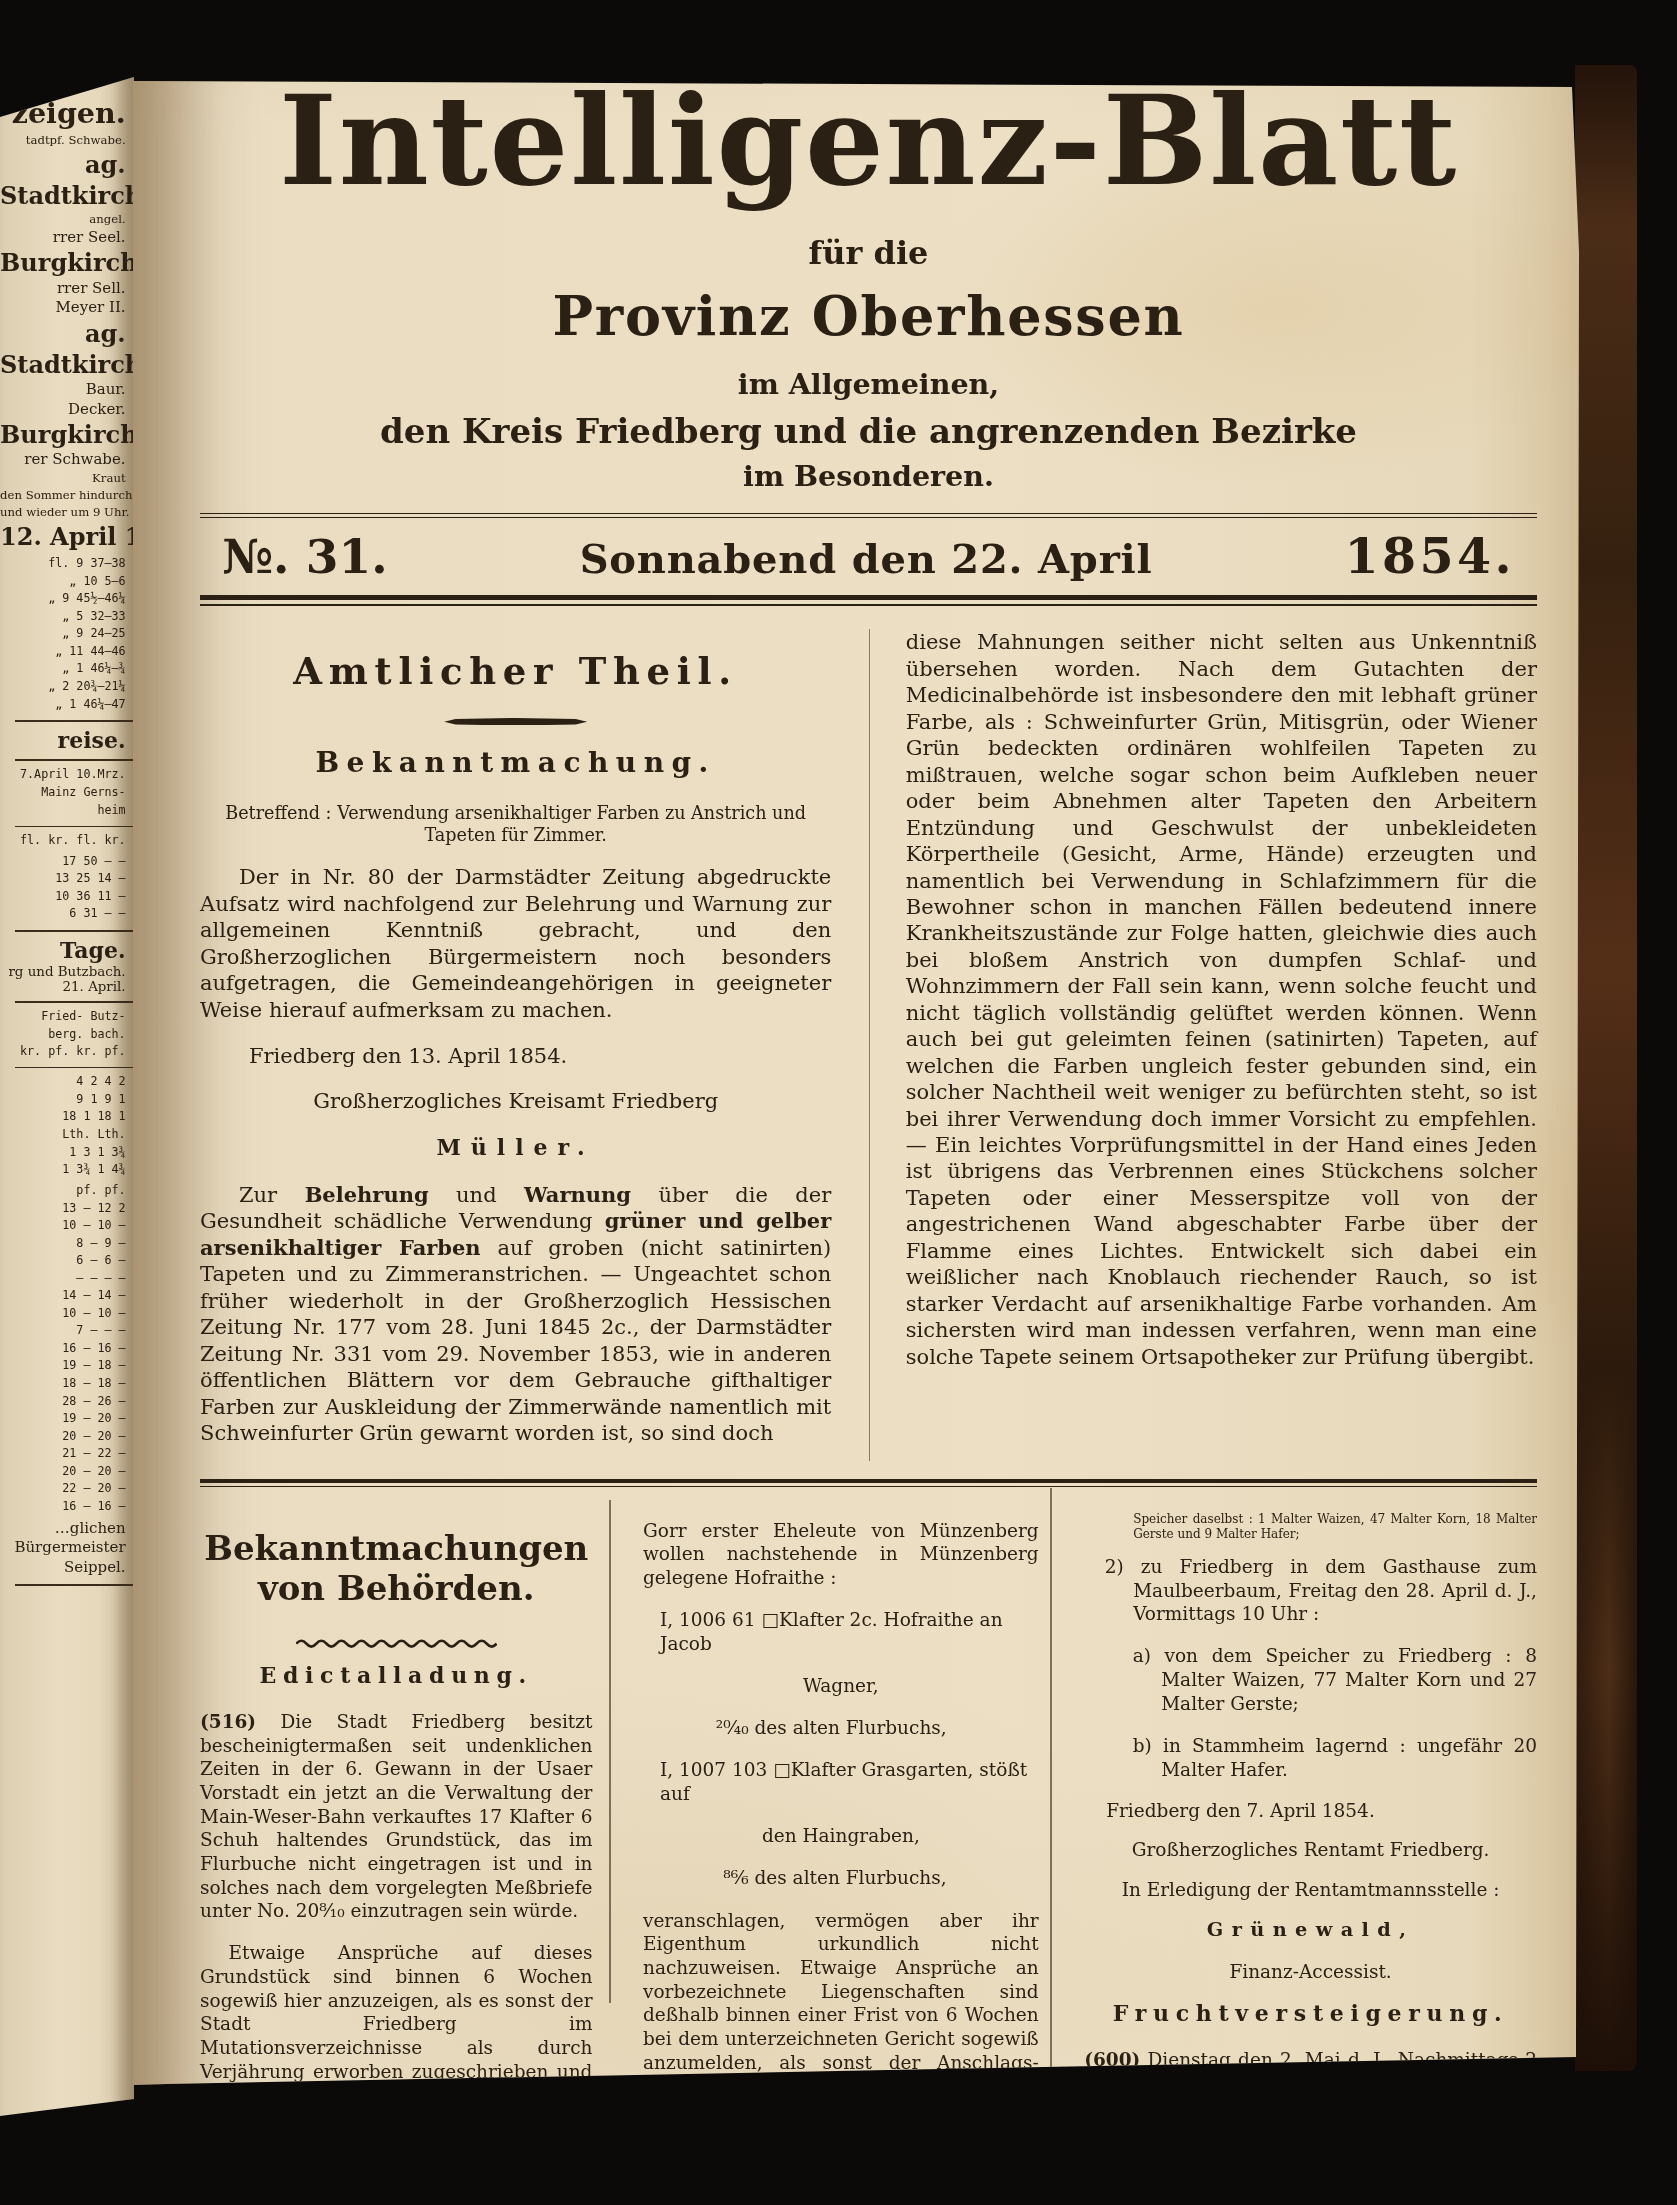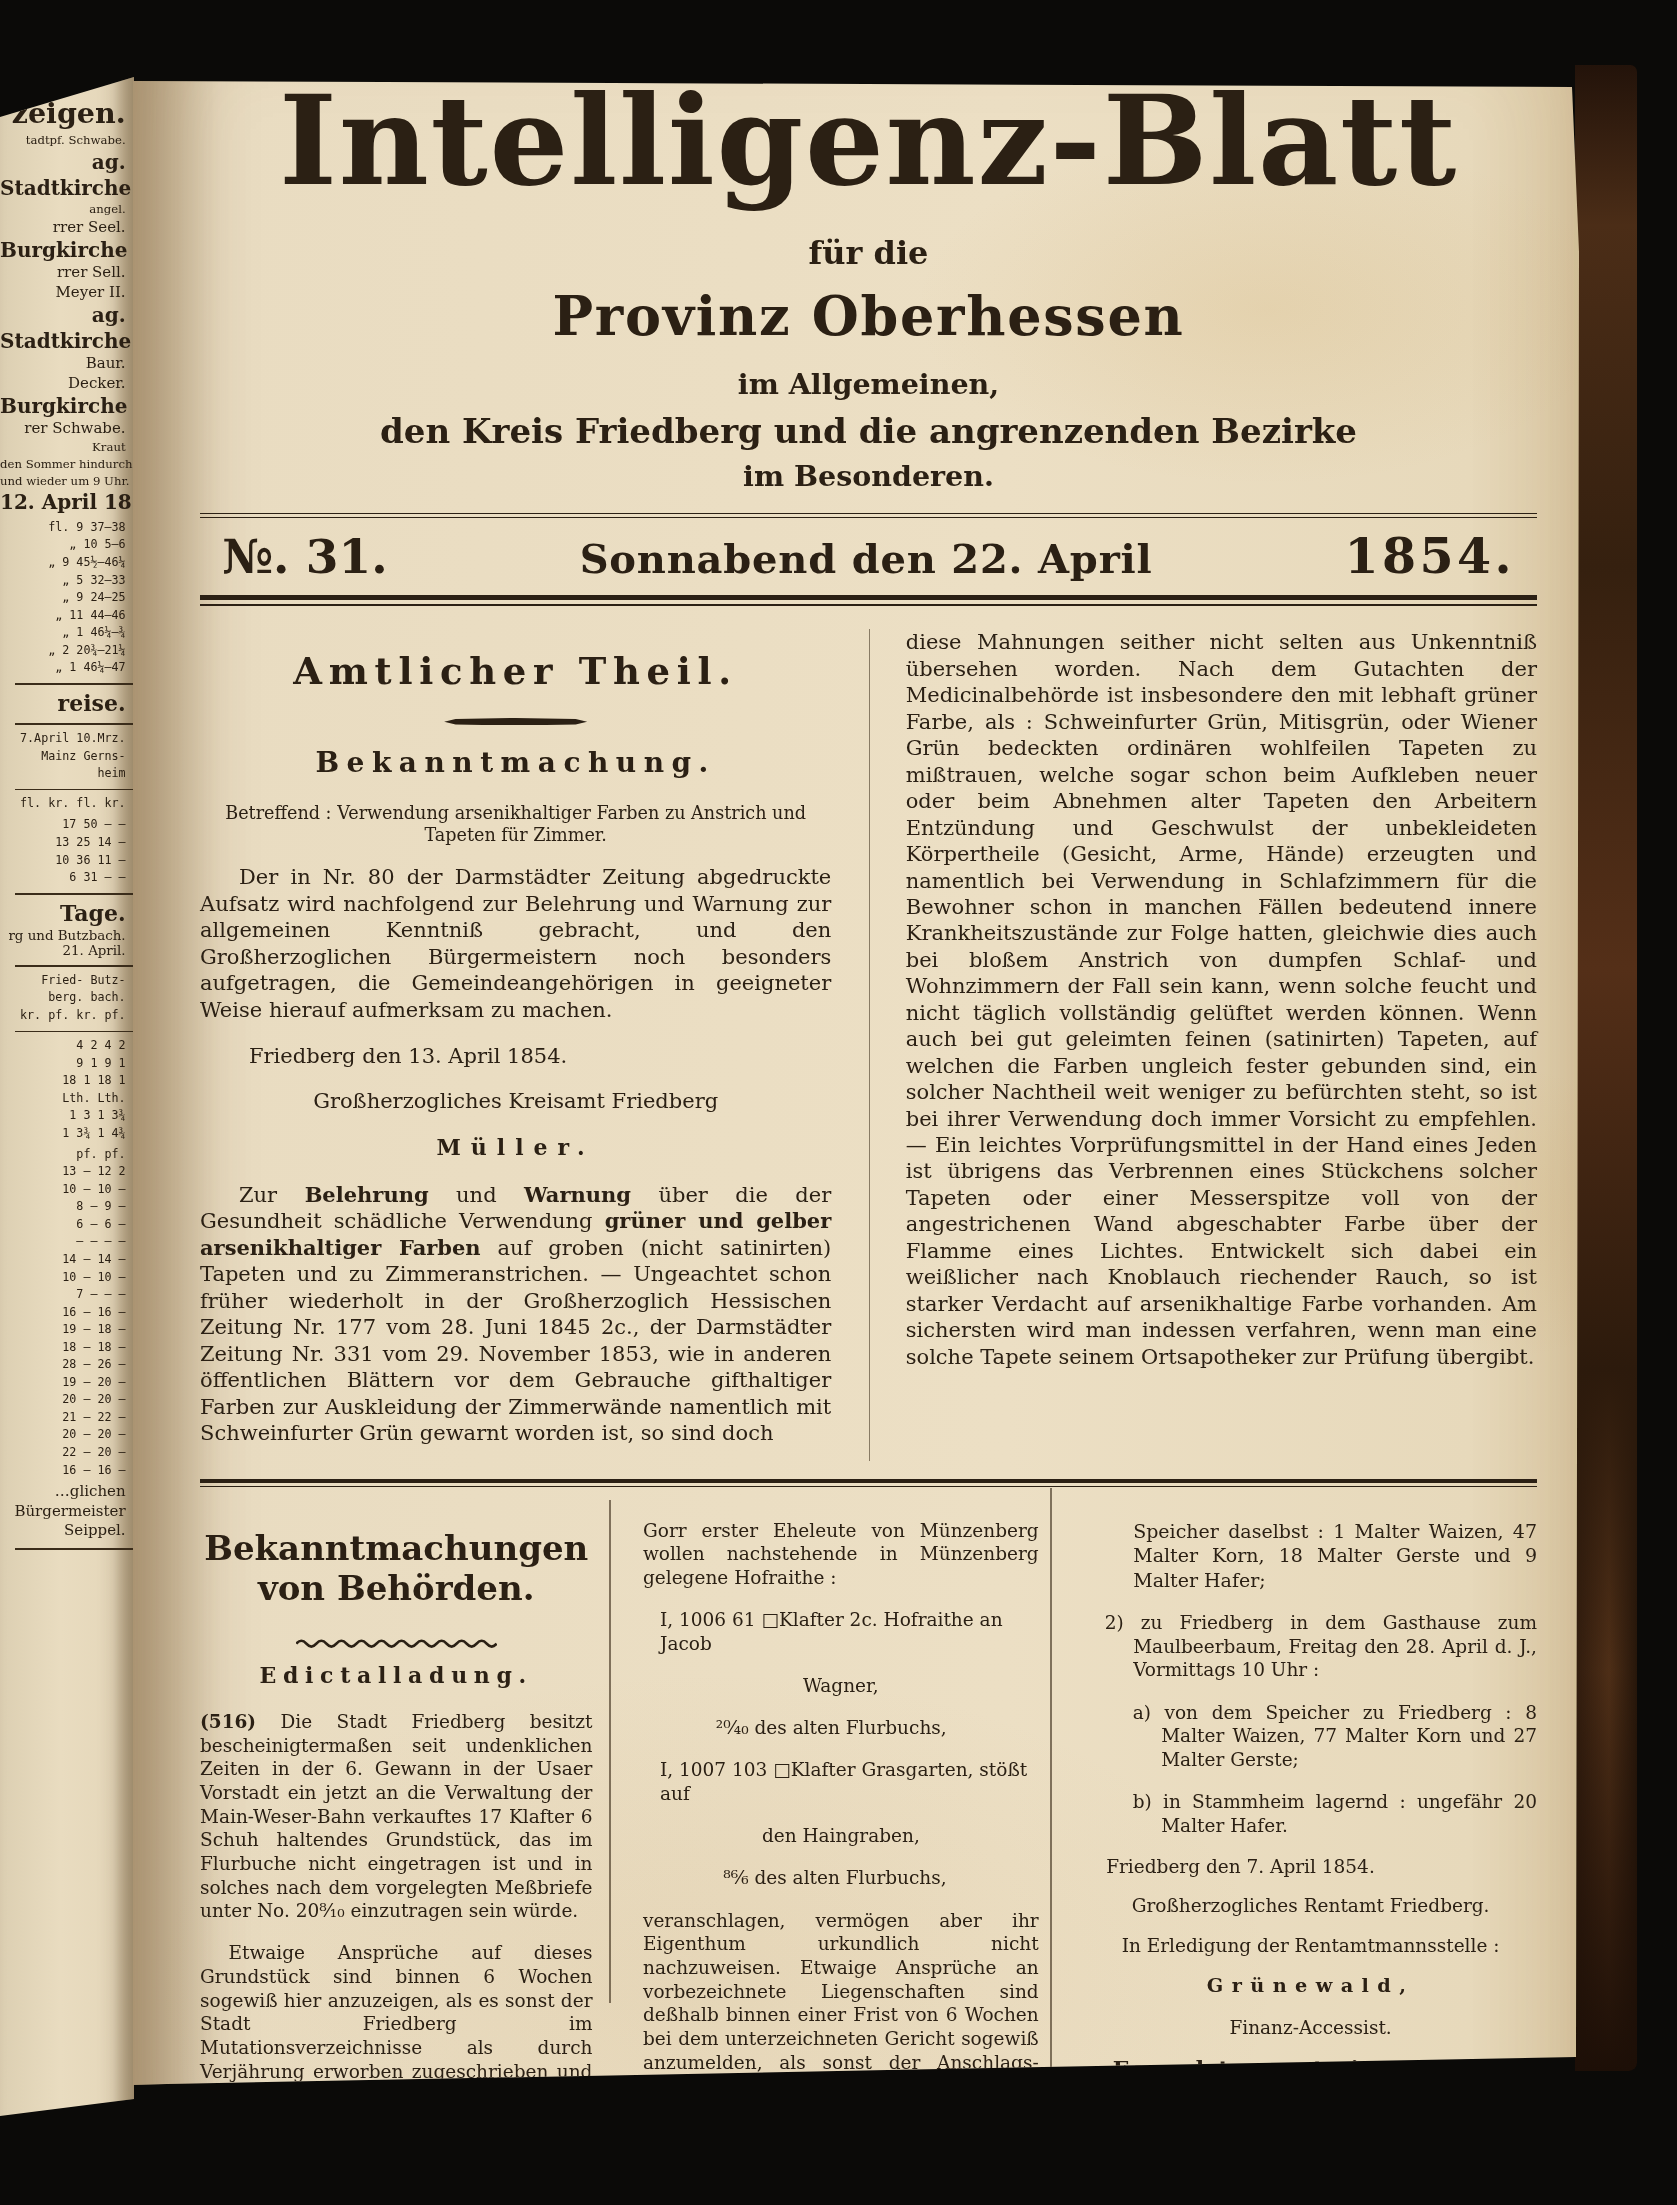--- a/index.html
+++ b/index.html
@@ -14,21 +14,21 @@
     position:absolute;left:0;top:0;width:134px;height:2205px;
     background:linear-gradient(90deg,#dccfb2 0%,#e9dcc0 45%,#e5d7ba 85%,#c9b896 100%);
     clip-path:polygon(0 117px,100% 77px,100% 2099px,0 2116px);
     box-shadow:inset -15px 0 20px rgba(70,45,20,.35);
     padding-top:96px;box-sizing:border-box;
     text-align:right;overflow:hidden;
   }
   .prev-page > div{padding-right:8.4px;}
   .pp-line{white-space:nowrap;}
   .f1{font-size:28.5px;font-weight:bold;line-height:1.25;}
-  .f2{font-size:20px;font-weight:bold;line-height:1.3;}
+  .f2{font-size:24px;font-weight:bold;line-height:1.3;}
   .f3{font-size:15px;line-height:1.3;}
   .f4{font-size:11.7px;line-height:1.45;}
   .pp-mono{font-family:"DejaVu Sans Mono",monospace;font-size:11.7px;line-height:1.5;margin:3.4px 0;}
   .pp-h{font-size:22px;font-weight:bold;margin:5px 0 1.7px 0;}
   .pp-rule{border-top:2.5px double #3a2c1a;margin:6.7px 0 5px 15px;}
   .pp-rule.thin{border-top:0.8px solid #3a2c1a;}
   
   .book-cover{
     position:absolute;left:1575px;top:65px;width:62px;height:2006px;
     background:linear-gradient(180deg,#23130a 0%,#4b2d17 8%,#35200f 25%,#542f18 45%,#2c1a0c 65%,#46281333 80%,#1d0f07 100%),
@@ -96,21 +96,21 @@
   .sindent{text-indent:28.5px;}
   .s-date{font-size:18.5px;margin-top:3.4px;margin-left:22px;}
   .s-org{font-size:18.5px;text-align:center;margin-top:1.7px;}
   .s-name{font-size:19.3px;text-align:center;letter-spacing:8.4px;font-weight:bold;margin-top:1.7px;}
   .s-center{font-size:18.5px;text-align:center;margin-top:1.7px;}
   .entry{font-size:18.5px;line-height:1.28;margin-left:17px;margin-top:12px;}
   .entry-c{font-size:18.5px;text-align:center;line-height:1.28;}
   .entry-r{font-size:18.5px;text-align:right;padding-right:92px;line-height:1.28;}
   .hang{padding-left:49px;text-indent:-28.5px;text-align:justify;font-size:18.5px;line-height:1.28;margin-top:3.4px;}
   .hang2{padding-left:77px;text-indent:-28.5px;text-align:justify;font-size:18.5px;line-height:1.28;margin-top:1.7px;}
-  .cont-ind{padding-left:49px;text-align:justify;font-size:19px;line-height:1.28;}
+  .cont-ind{padding-left:49px;text-align:justify;font-size:12px;line-height:1.28;}
 </style>
 </head>
 <body>
 
 <aside class="prev-page">
   <div>
       <div class="pp-line f1">zeigen.</div>
       <div class="pp-line f4">tadtpf. Schwabe.</div>
       <div class="pp-line f2">ag.</div>
       <div class="pp-line f2">Stadtkirche :</div>

